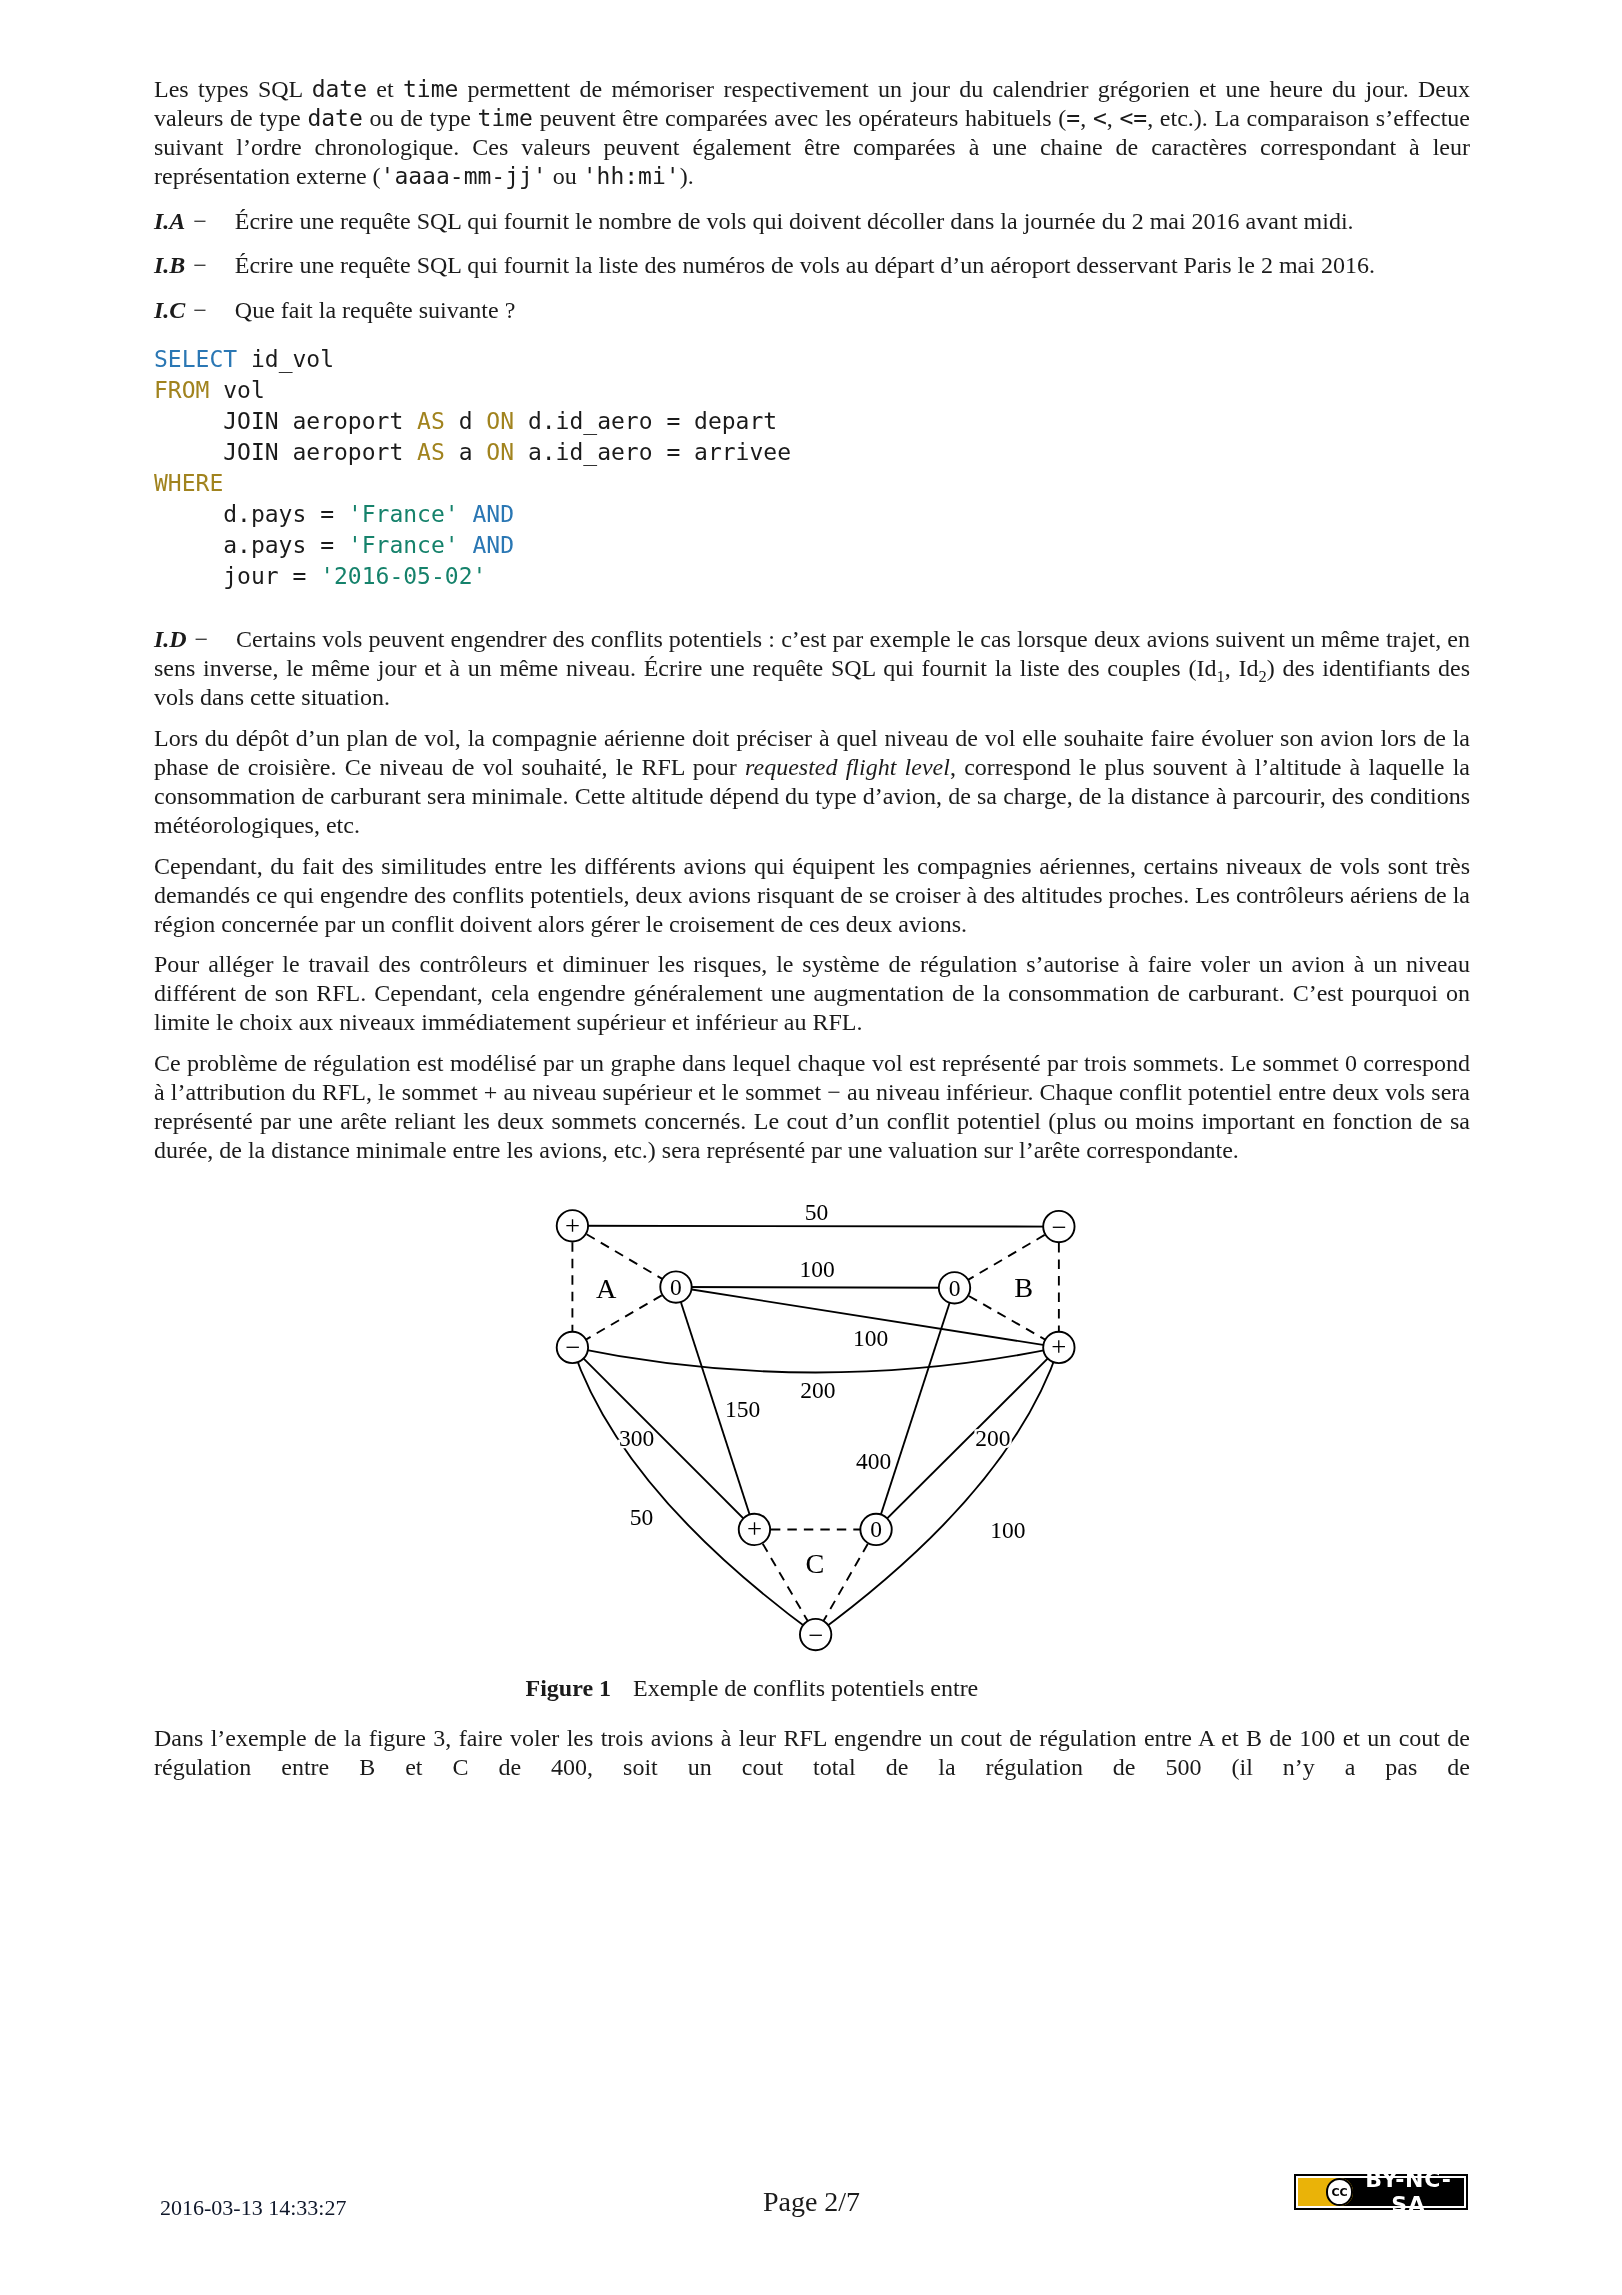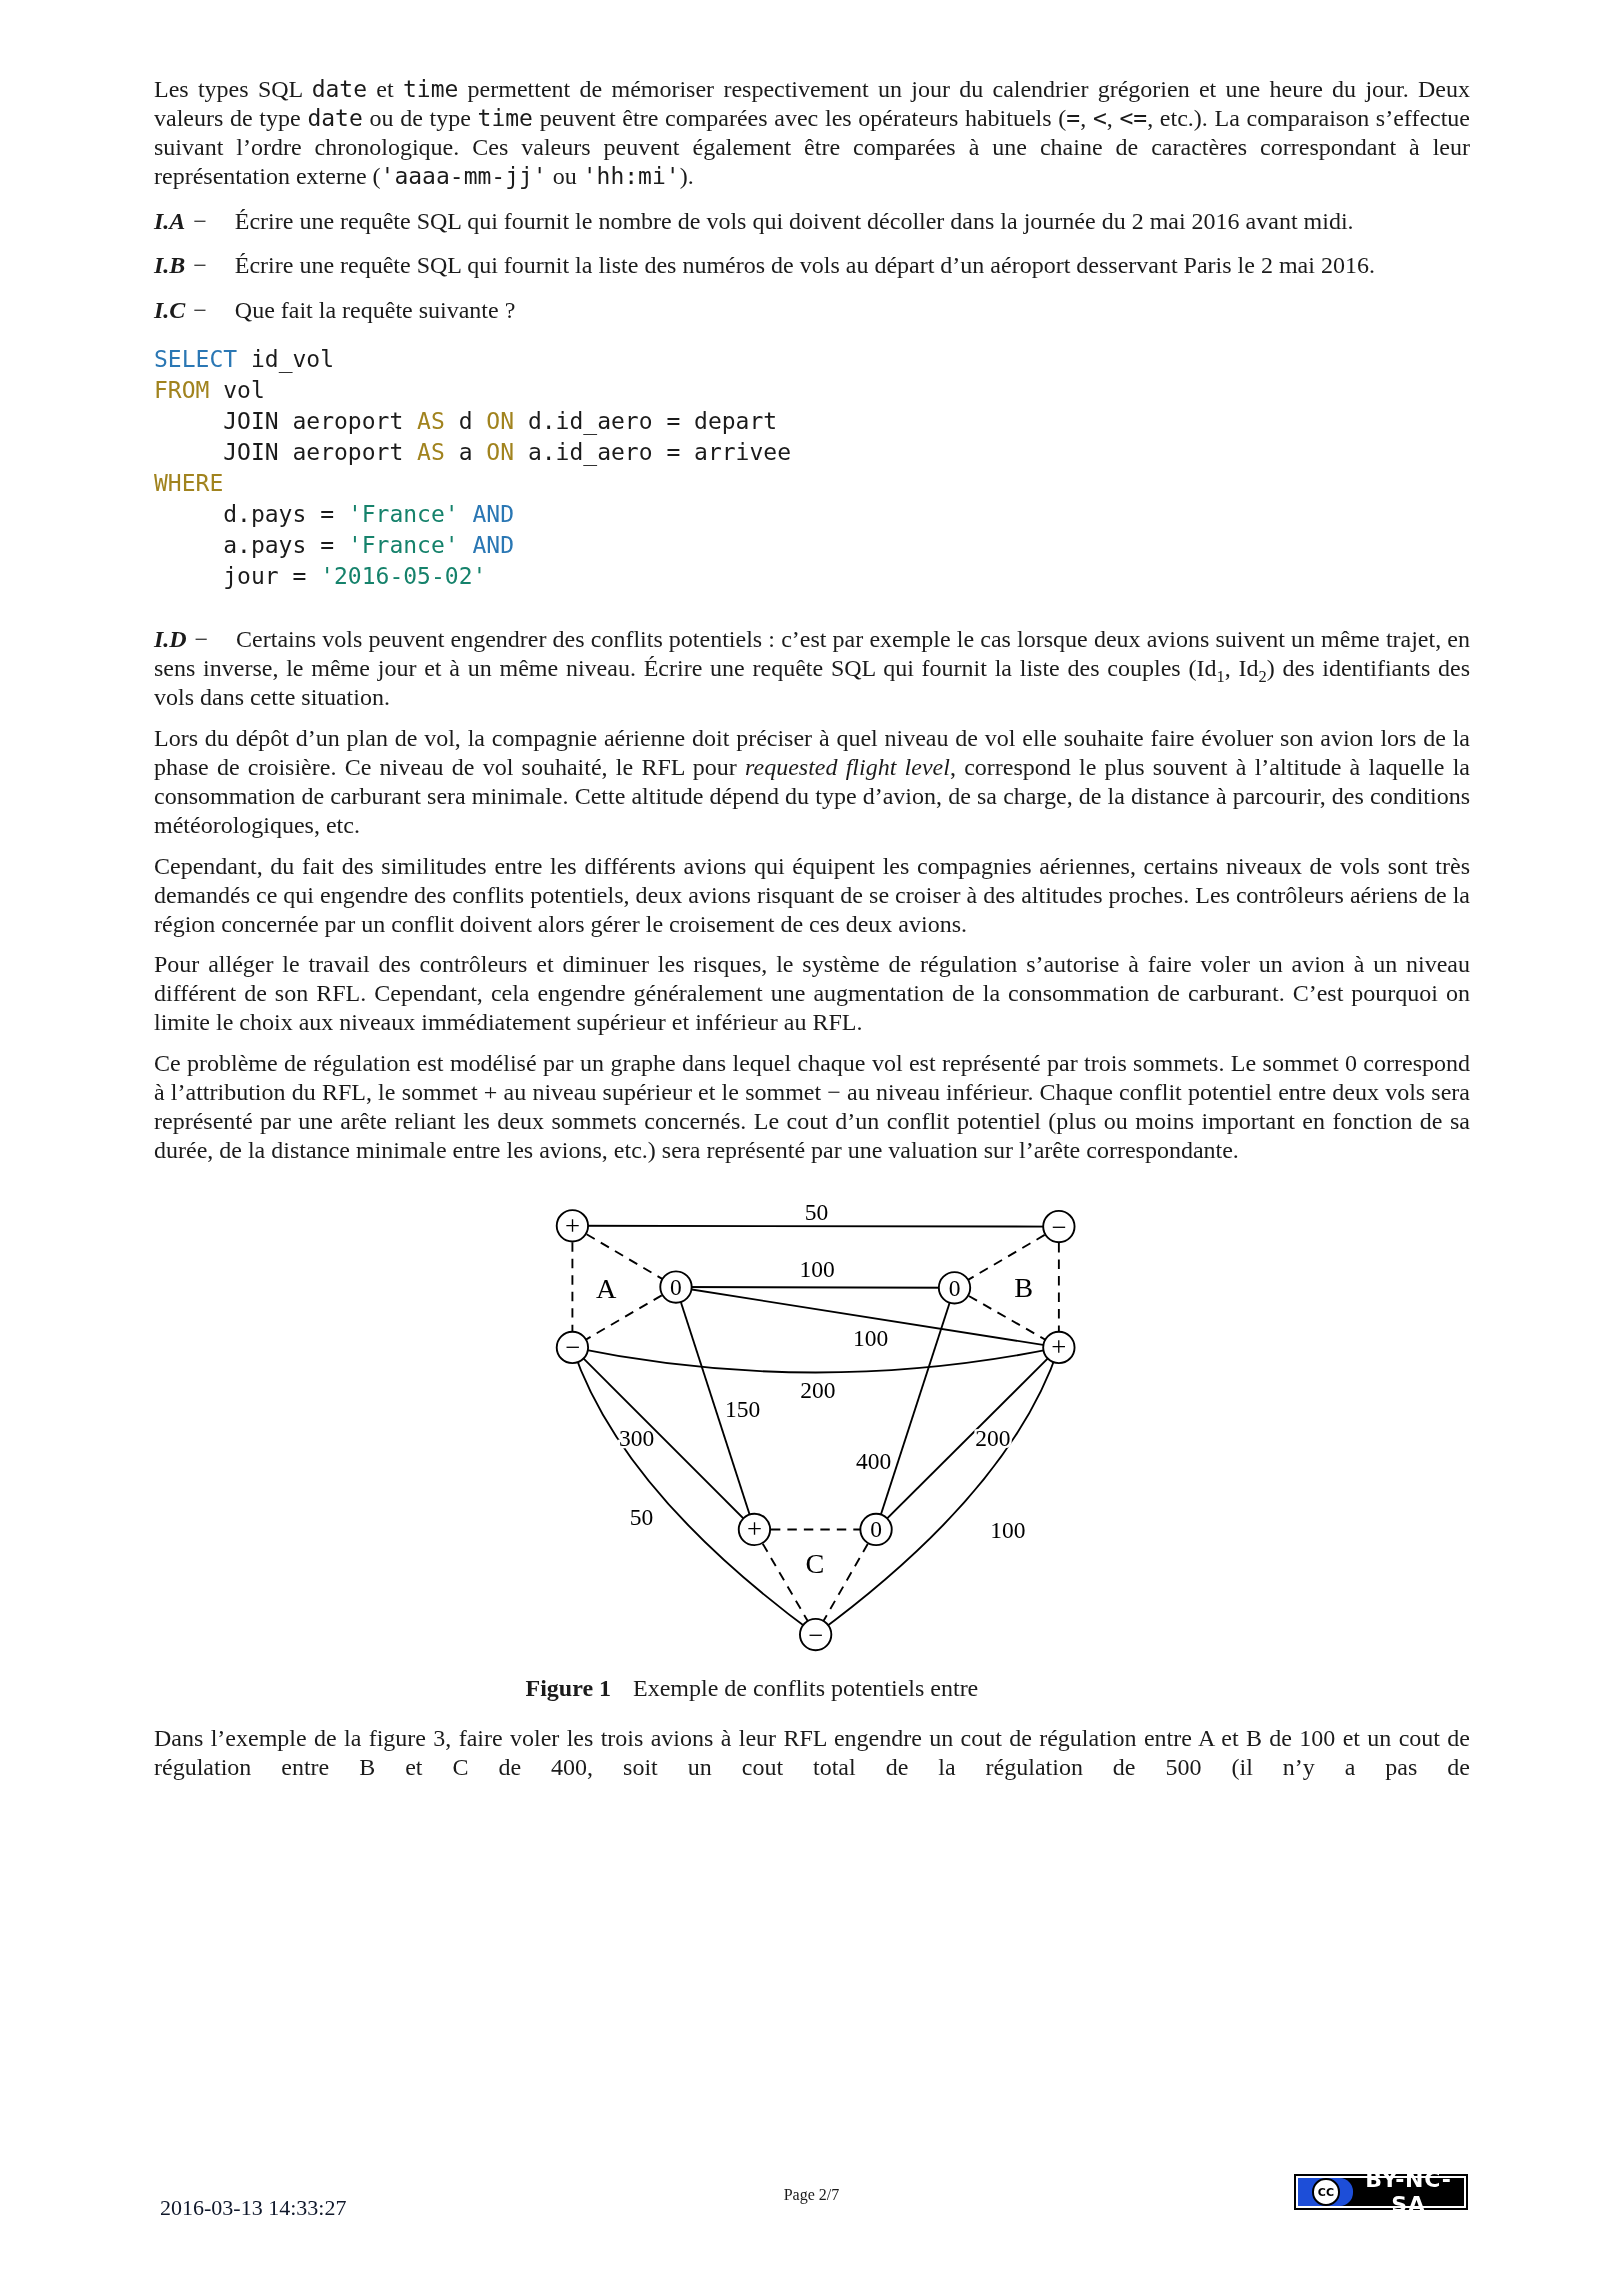--- a/index.html
+++ b/index.html
@@ -38,32 +38,32 @@
   .figure-caption {
     width:573px; margin:11px auto 0 auto; font-size:24px; line-height:36px;
     text-align:left;
   }
   .figure-caption .cap-label { font-weight:bold; margin-right:22px; }
   p.closing { margin-top:17.3px; text-align-last:justify; }
   .footer-timestamp {
     position:absolute; left:160px; top:2195px; font-size:22px; color:#0f172a;
   }
   .footer-page {
-    position:absolute; left:0; right:0; top:2186px; text-align:center; font-size:16px;
+    position:absolute; left:0; right:0; top:2186px; text-align:center; font-size:28px;
   }
   .cc-badge {
     position:absolute; left:1294px; top:2174px; width:174px; height:36px;
     background:#ffffff; border:2.4px solid #000; box-sizing:border-box; padding:2.4px;
   }
   .cc-badge-inner {
     width:100%; height:100%; background:#000; display:flex; align-items:center;
   }
   .cc-left {
-    width:55px; height:100%; background:#1d4ed8;
-    border-radius:0 13.3px 13.3px 0; display:flex; align-items:center; justify-content:center;
+    width:55px; height:100%; background:#eab308;
+    border-radius:0 13.3px 13.3px 0; display:flex; align-items:center; justify-content:flex-end;
   }
   .cc-circle {
     width:23.6px; height:23.6px; background:#fff; border:2.4px solid #000; border-radius:50%;
     display:flex; align-items:center; justify-content:center;
     font-family:"DejaVu Sans","Liberation Sans",sans-serif; font-weight:bold; font-size:11px; color:#000;
   }
   .cc-text {
     flex:1; text-align:center; color:#fff; font-weight:bold; font-size:22px;
     font-family:"DejaVu Sans","Liberation Sans",sans-serif; letter-spacing:0.8px;
   }

